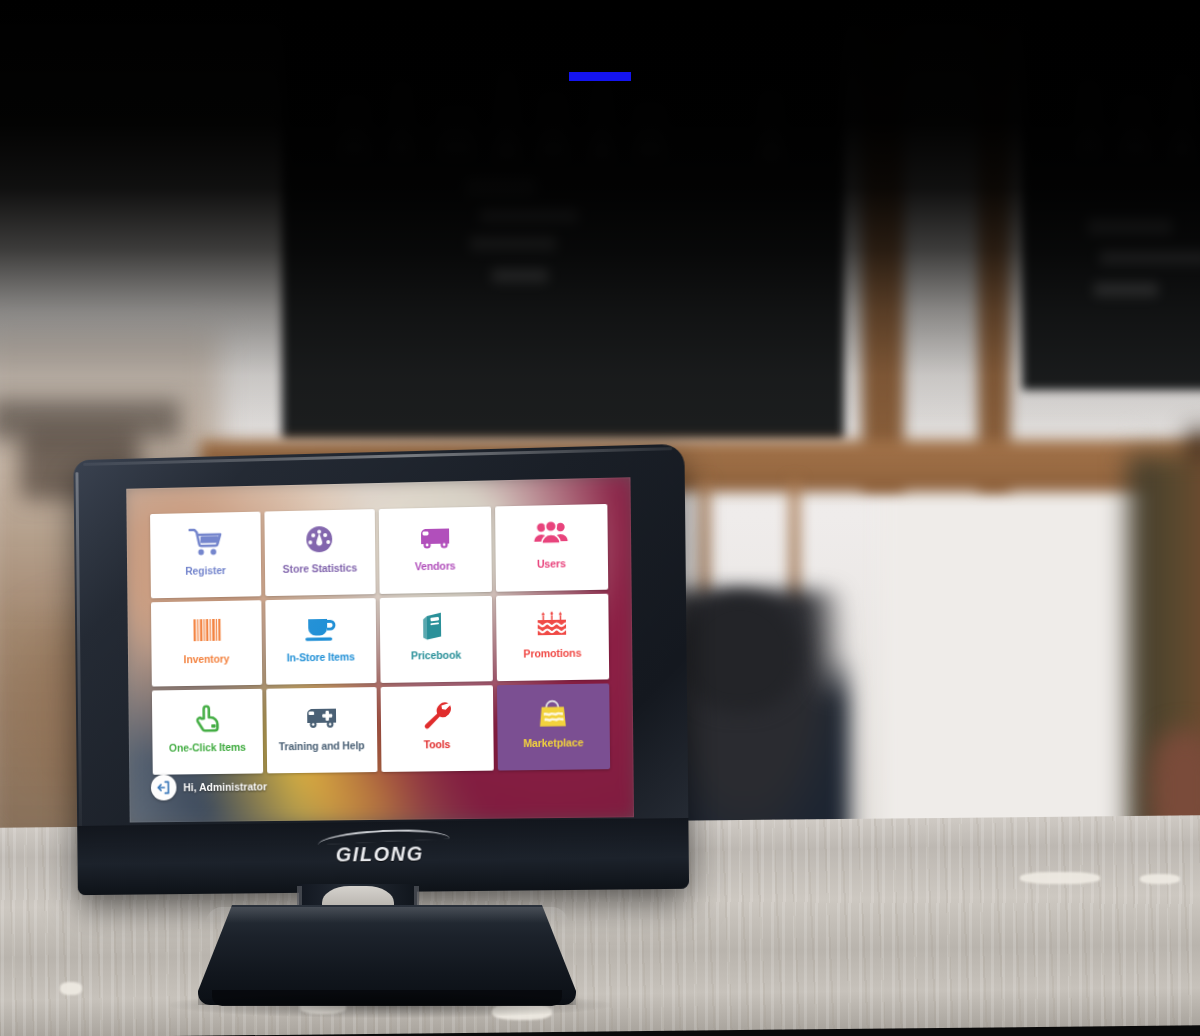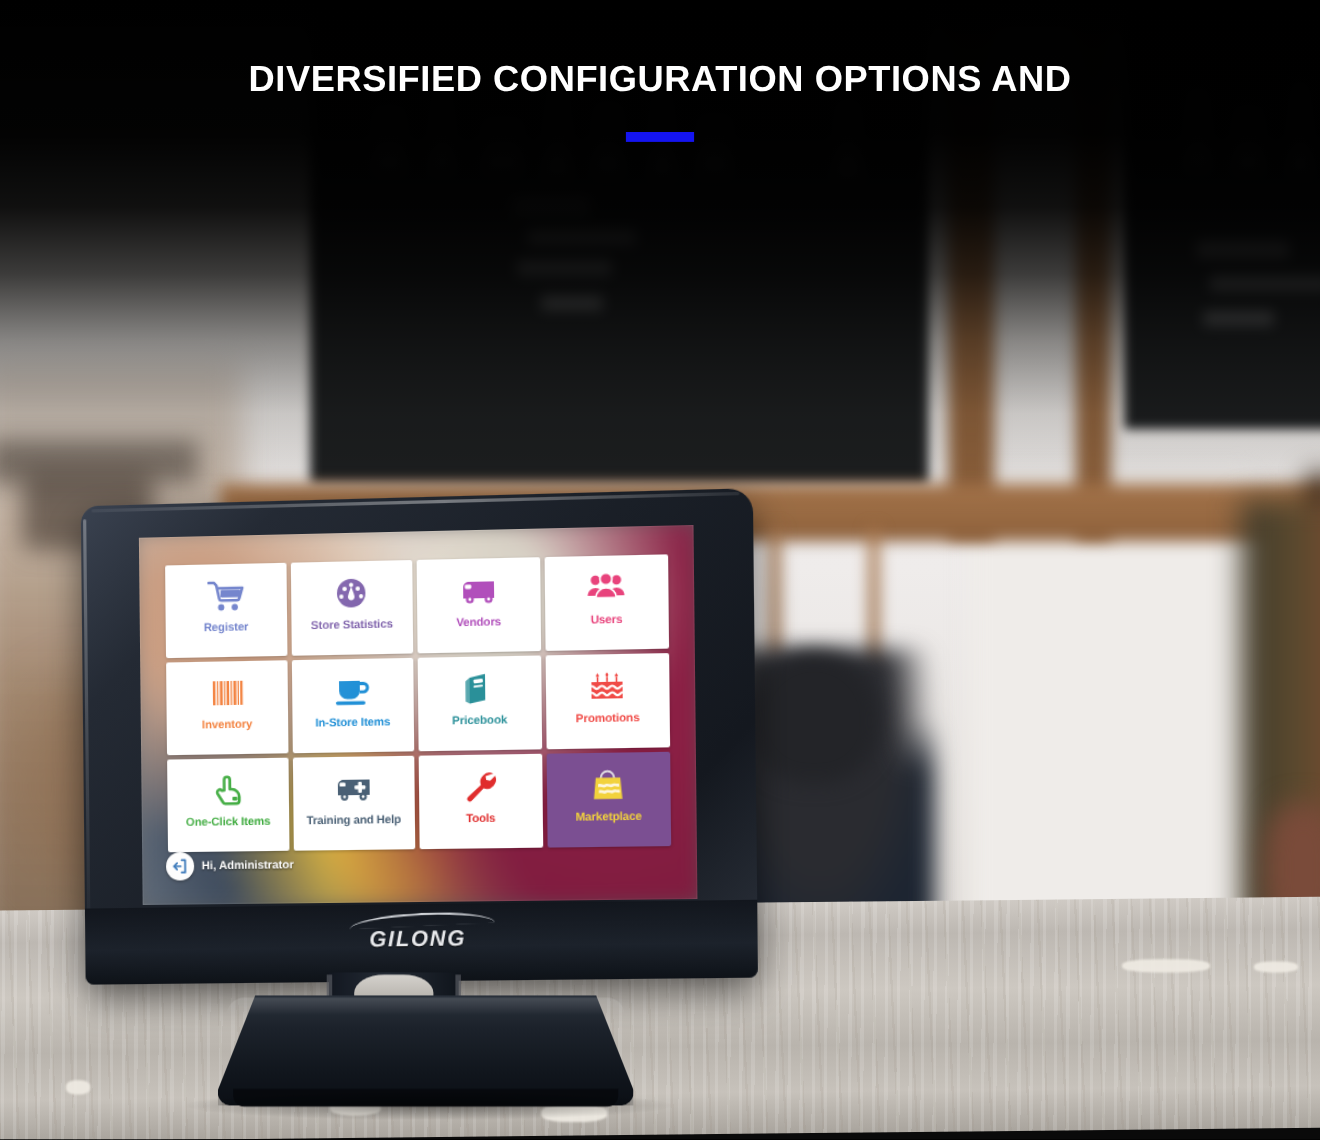--- a/index.html
+++ b/index.html
@@ -396,21 +396,20 @@
   <div class="chip" style="left:60px;top:982px;width:22px;height:13px;"></div>
   <div class="chip" style="left:246px;top:950px;width:34px;height:10px;"></div>
   <div class="chip" style="left:300px;top:1000px;width:46px;height:14px;"></div>
   <div class="chip" style="left:492px;top:1004px;width:60px;height:16px;"></div>
   <div class="chip" style="left:1020px;top:872px;width:80px;height:12px;"></div>
   <div class="chip" style="left:1140px;top:874px;width:40px;height:10px;"></div>
 
   <div class="top-fade"></div>
 
   <div class="headline-wrap">
-    <div class="headline">DIVERSIFIED CONFIGURATION OPTIONS AND</div>
     <div class="rule"></div>
   </div>
 
   <div class="monitor">
     <div class="mon-body">
       <div class="mon-top-hl"></div>
       <div class="mon-left-hl"></div>
       <div class="mon-chin">
         <div class="brand-swoosh"></div>
         <div class="brand">GILONG</div>

